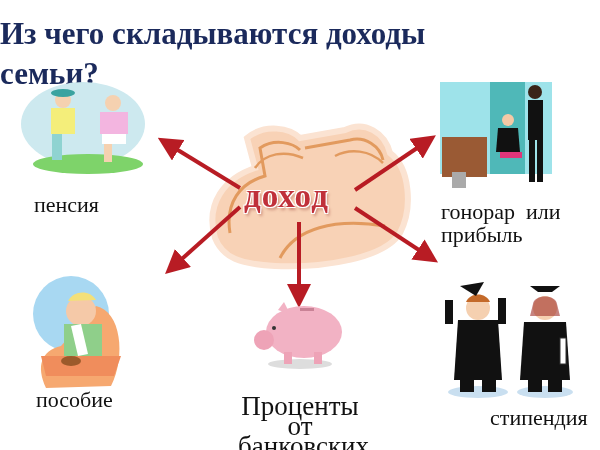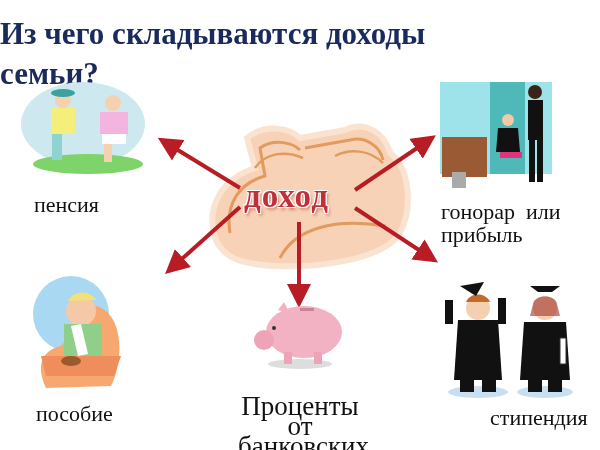--- a/index.html
+++ b/index.html
@@ -75,21 +75,21 @@
 <svg class="abs" style="left:26px;top:276px" width="110" height="118">
   <circle cx="45" cy="38" r="38" fill="#a8d8f2"></circle>
   <path d="M70 30 C95 35 100 80 85 110 L20 112 C10 90 15 75 35 70 Z" fill="#f6a870"></path>
   <circle cx="55" cy="35" r="15" fill="#f5c9a8"></circle>
   <path d="M42 25 C48 14 64 14 70 24" fill="#f3e07a"></path>
   <rect x="38" y="48" width="38" height="32" fill="#8fcf8a"></rect>
   <path d="M55 48 L62 78 L52 80 L45 50 Z" fill="#fff"></path>
   <path d="M15 80 L95 80 L88 100 L20 100 Z" fill="#f08d5c"></path>
   <ellipse cx="45" cy="85" rx="10" ry="5" fill="#9b5a2b"></ellipse>
 </svg>
-<div class="label" style="left:36px;top:403px;">пособие</div>
+<div class="label" style="left:36px;top:389px;">пособие</div>
 
 <svg class="abs" style="left:248px;top:298px" width="100" height="76">
   <ellipse cx="52" cy="66" rx="32" ry="5" fill="#ddd"></ellipse>
   <ellipse cx="56" cy="34" rx="38" ry="26" fill="#f2b2c4"></ellipse>
   <ellipse cx="16" cy="42" rx="10" ry="10" fill="#eea3b7"></ellipse>
   <path d="M30 12 L36 4 L42 16 Z" fill="#f2b2c4"></path>
   <circle cx="26" cy="30" r="2" fill="#333"></circle>
   <rect x="36" y="54" width="8" height="12" fill="#eea3b7"></rect>
   <rect x="66" y="54" width="8" height="12" fill="#eea3b7"></rect>
   <rect x="52" y="10" width="14" height="3" fill="#c98296"></rect>

